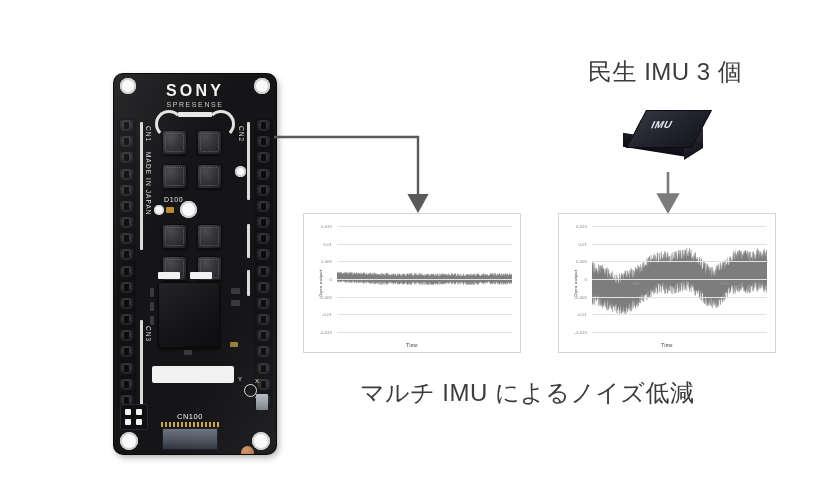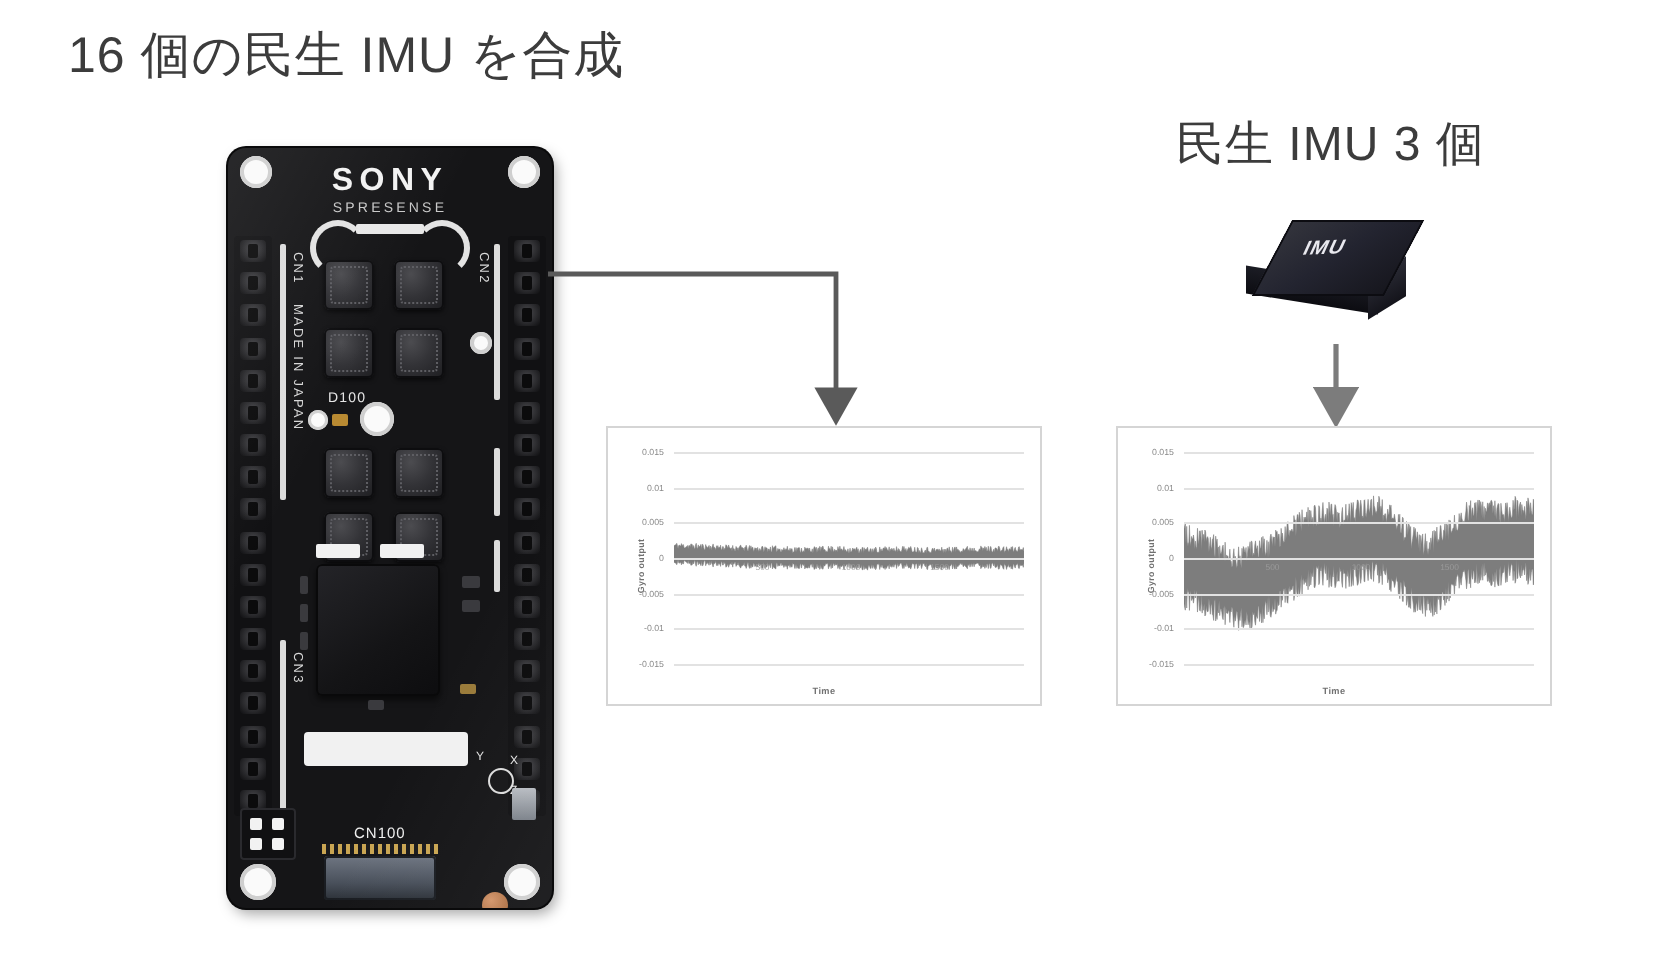--- a/index.html
+++ b/index.html
@@ -226,22 +226,22 @@
   .xtick{
     position:absolute;font-size:4.2px;color:#9a9a9a;transform:translateX(-50%);
   }
   .noise-svg{position:absolute;left:0;top:0;width:100%;height:100%;}
 </style>
 </head>
 <body>
 
 <div class="slide">
 
-  <div class="title-left">16 個の民生 IMU を合成</div>
   <div class="title-right">民生 IMU 3 個</div>
+  <div class="caption-bottom">マルチ IMU によるノイズ低減</div>
 
   <div class="board-wrap">
     <div class="board">
 
       <div class="sony-logo">SONY</div>
       <div class="spresense-logo">SPRESENSE</div>
       <div class="silk-white-bar"></div>
 
       <div class="arc tl"></div>
       <div class="arc tr"></div>

